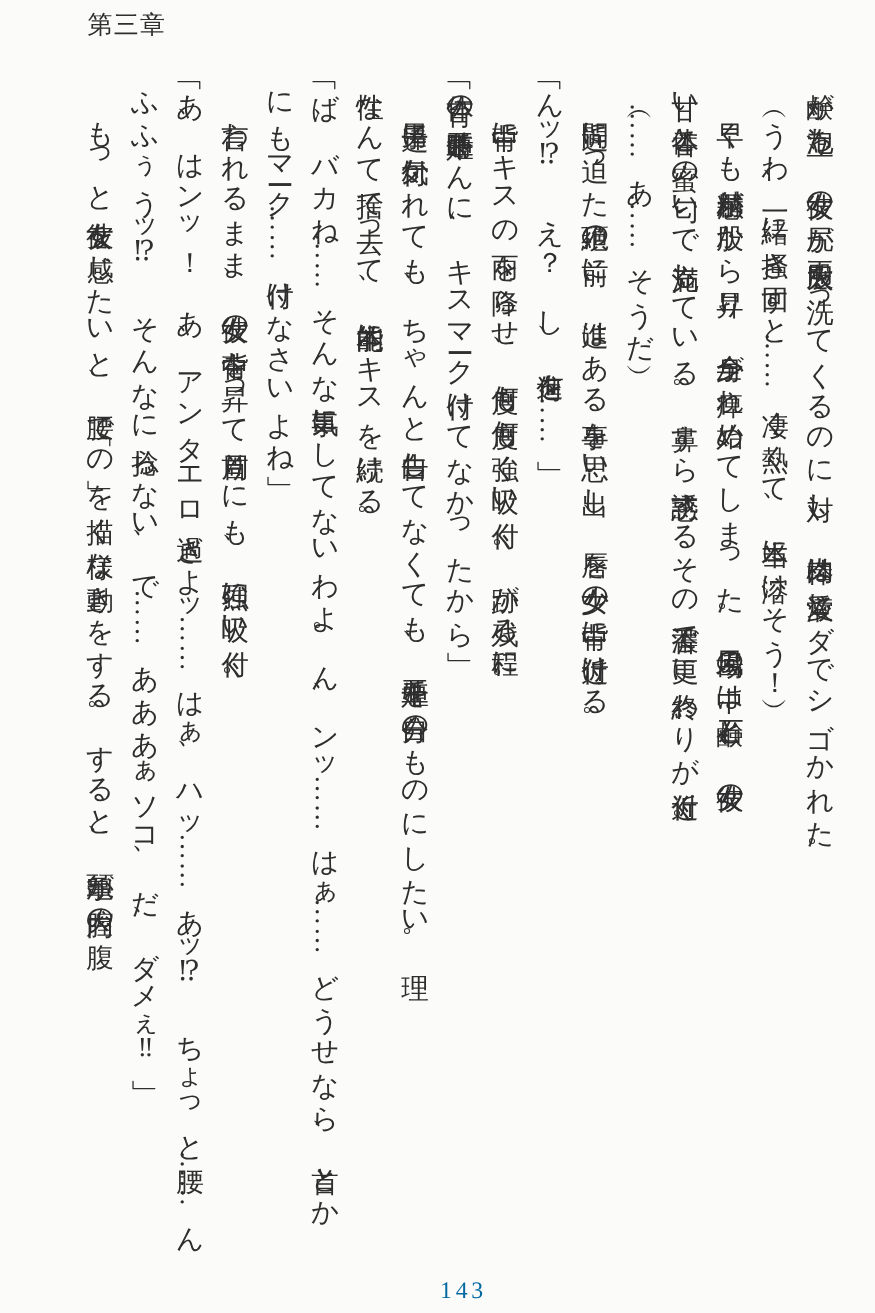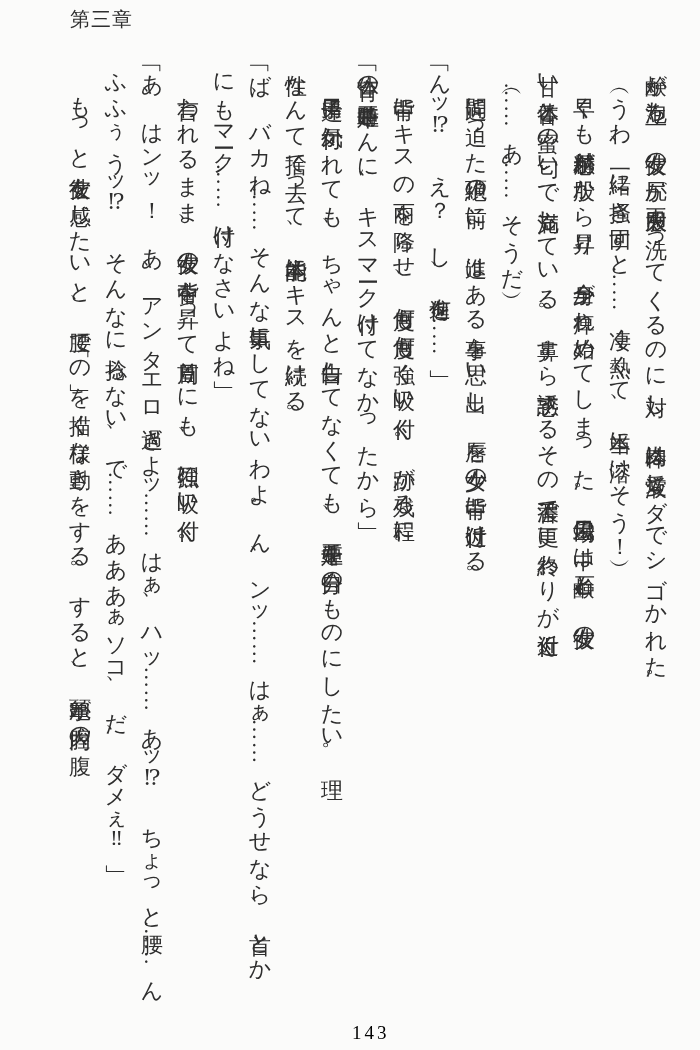--- a/index.html
+++ b/index.html
@@ -45,21 +45,21 @@
   }
   .tline.indent {
     text-indent: 23px;
   }
   .page-number {
     position: absolute;
     top: 1022px;
     left: 352px;
     font-size: 19px;
     letter-spacing: 3px;
-    color: #000000;
+    color: #0369a1;
   }
 </style>
 </head>
 <body>
 
 <div class="page">
 
   <div class="running-head">
     <span>第三章</span>
   </div>

